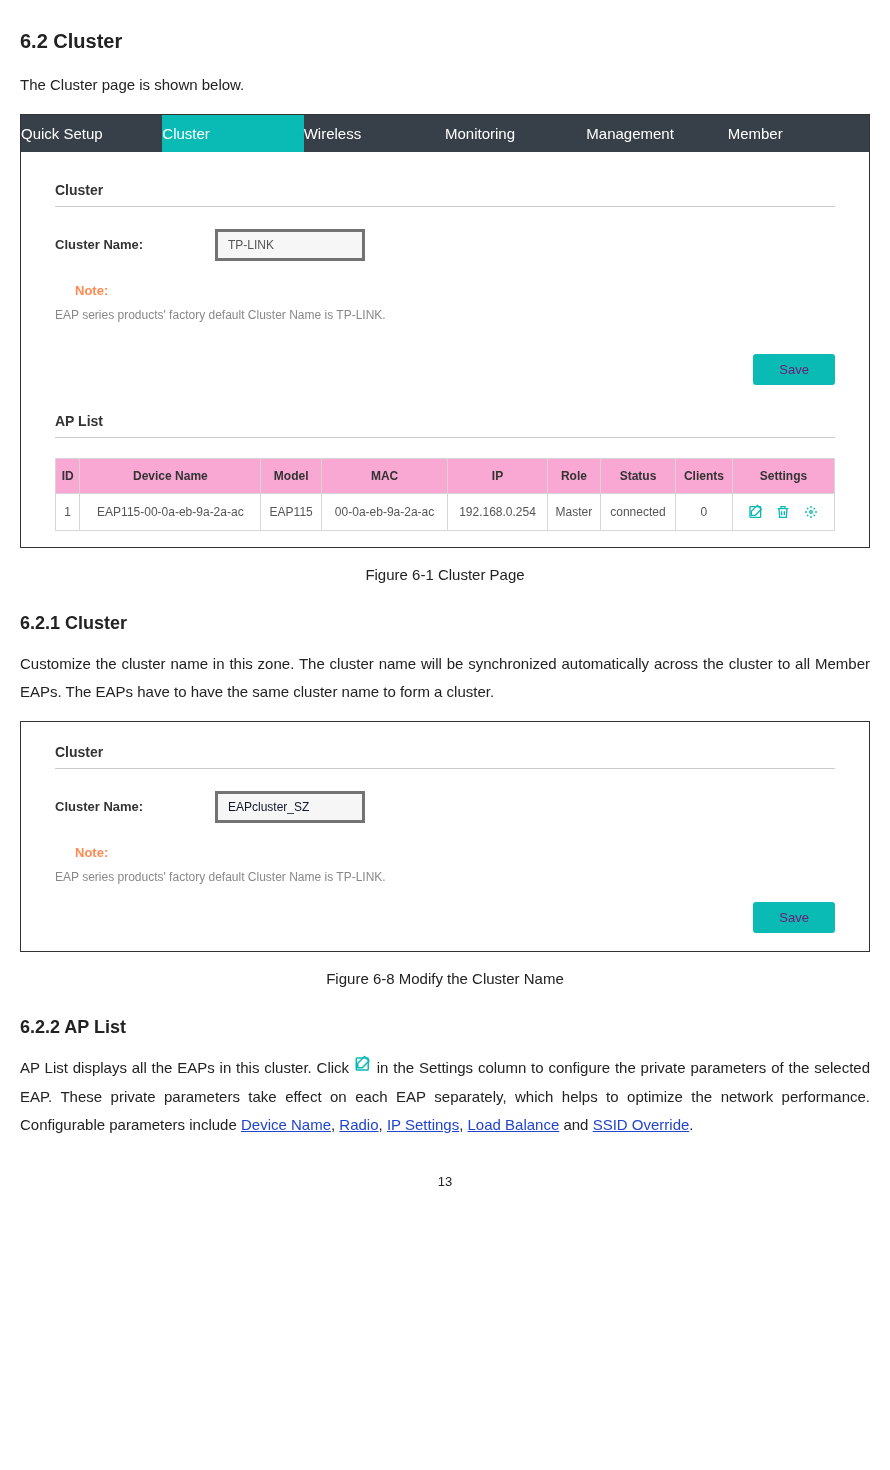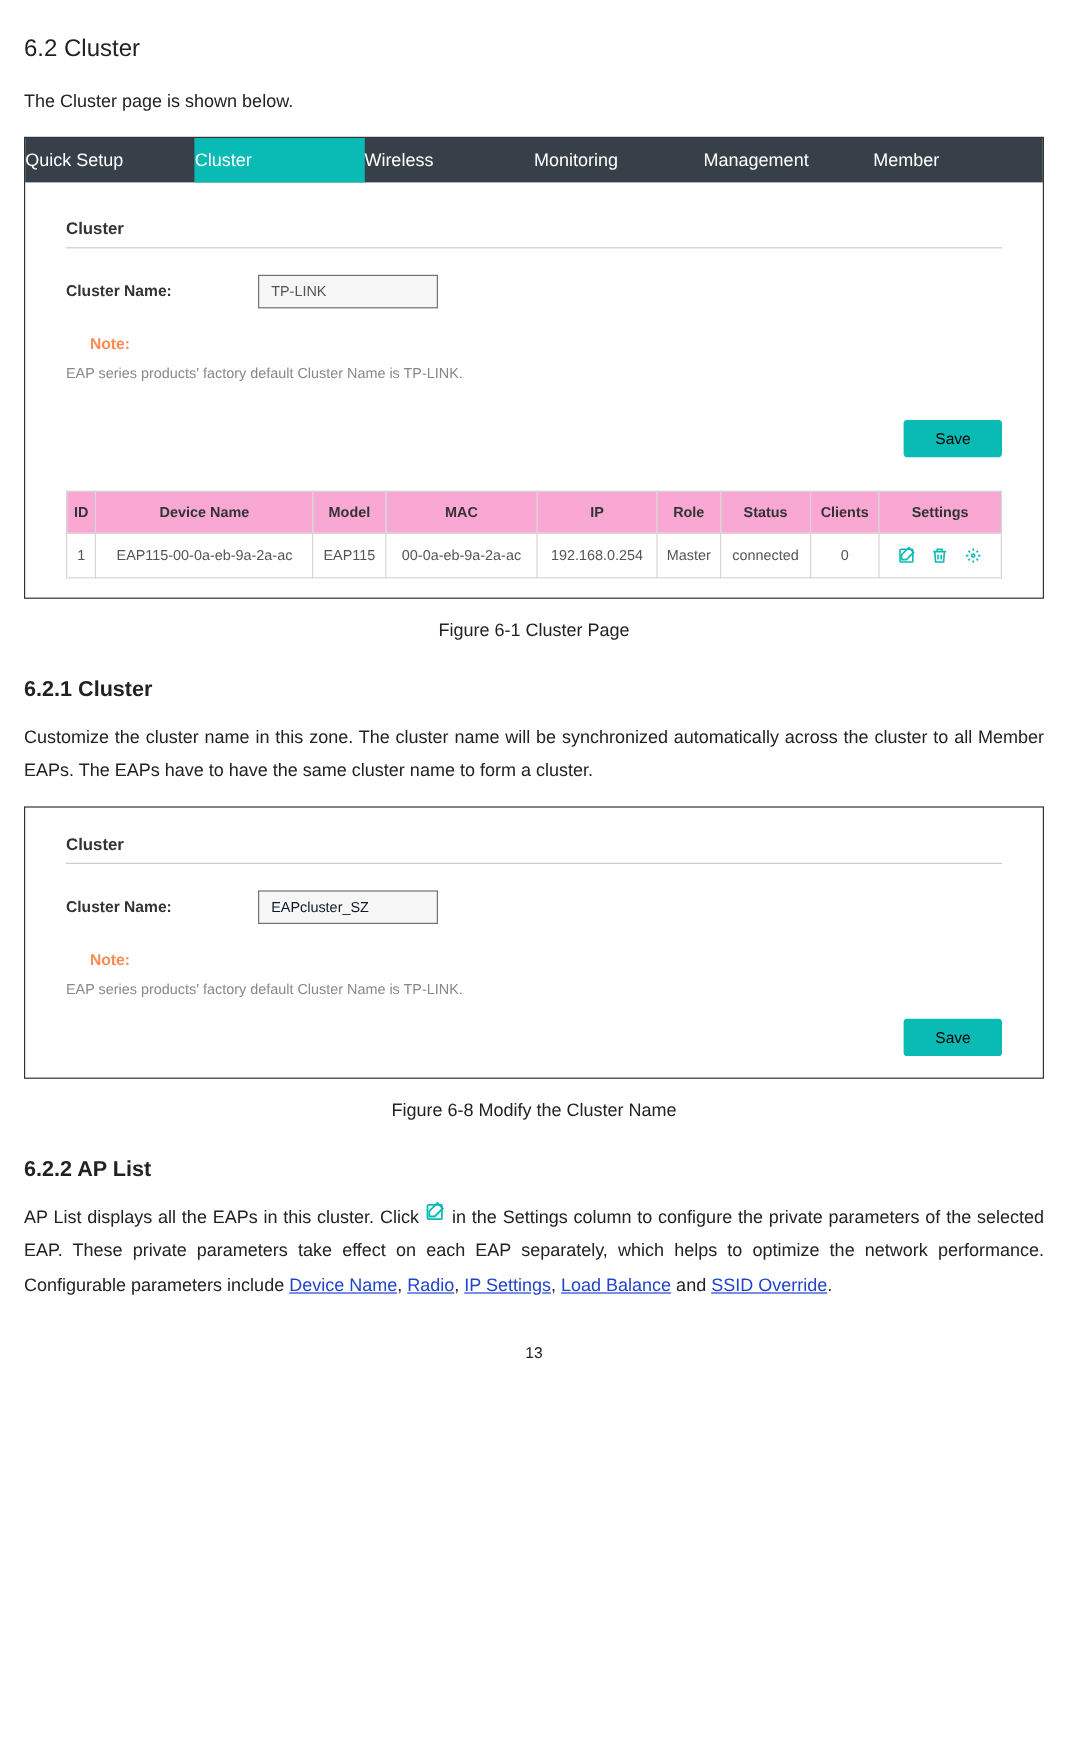--- a/index.html
+++ b/index.html
@@ -4,42 +4,42 @@
 <style>
   * { box-sizing: border-box; }
   body {
     font-family: "Segoe UI", Arial, sans-serif;
     background: #fff;
     margin: 0;
     padding: 30px 20px 20px 20px;
     width: 890px;
     color: #222;
   }
-  h2.section { font-size: 20px; font-weight: normal; margin: 0 0 18px 0; }
+  h2.section { font-size: 20px; font-weight: bold; margin: 0 0 18px 0; }
   h3.subsection { font-size: 18px; font-weight: bold; margin: 30px 0 16px 0; }
   p.body { font-size: 15px; line-height: 1.9; margin: 0 0 14px 0; text-align: justify; }
   p.body.justify-spread { text-align: justify; text-align-last: left; }
   .caption { text-align: center; font-size: 15px; margin: 18px 0 8px 0; }
   .pagenum { text-align: center; font-size: 13px; margin-top: 34px; }
 
   .fig-box { border: 1px solid #333; padding: 0; margin-top: 4px; }
 
   .topnav { display: flex; background:#374049; color:#fff; font-size:15px; }
   .topnav .tab { flex:1; text-align:left; padding:10px 0; }
   .topnav .tab.active { background:#0abab5; font-weight:500; }
 
   .panel { padding: 30px 34px 16px 34px; font-size: 13px; color:#444; }
   .panel-title { font-weight: bold; color:#333; font-size:14px; border-bottom:1px solid #ccc; padding-bottom:8px; margin-bottom:22px; }
   .row { display:flex; align-items:center; margin-bottom:22px; }
   .row .lbl { width:160px; font-weight:bold; color:#333; font-size:13px; }
-  .row .inp { background:#f6f6f6; border:1px solid #737373; color:#555; padding:6px 10px; width:150px; font-size:12px; }
+  .row .inp { background:#f6f6f6; border:3px solid #737373; color:#555; padding:6px 10px; width:150px; font-size:12px; }
   .note-lbl { color:#ff8a52; font-weight:bold; margin-left:20px; margin-bottom:10px; font-size:13px; }
   .note-txt { color:#888; font-size:12px; margin-left:0; margin-bottom:32px; }
   .savebtn-row { text-align:right; margin-bottom:28px; }
-  .savebtn { background:#0abab5; color:#000000; display:inline-block; padding:8px 26px; border-radius:3px; font-size:13px; }
+  .savebtn { background:#0abab5; color:#701a75; display:inline-block; padding:8px 26px; border-radius:3px; font-size:13px; }
   .aplist-title { font-weight:bold; color:#333; font-size:14px; border-bottom:1px solid #ccc; padding-bottom:8px; margin-bottom:20px; }
   .refresh-row { text-align:right; color:#0abab5; font-size:13px; margin-bottom:6px; }
   .refresh-row .ricon { display:inline-flex; align-items:center; justify-content:center; width:16px; height:16px; border-radius:50%; background:#0abab5; color:#fff; font-size:10px; margin-right:4px; position:relative; top:2px; }
 
   table.ap { width:100%; border-collapse:collapse; font-size:12px; color:#555; }
   table.ap th, table.ap td { border:1px solid #d6d6d6; padding:10px 4px; text-align:center; }
   table.ap th { background:#f9a8d4; font-weight:bold; color:#333; font-size:12px; }
   .set-icons svg { width:16px; height:16px; margin:0 4px; vertical-align:middle; }
 
   .panel2 { padding: 22px 34px 14px 34px; font-size: 13px; color:#444; }
@@ -68,20 +68,21 @@
     <div class="panel-title">Cluster</div>
     <div class="row">
       <div class="lbl">Cluster Name:</div>
       <div class="inp">TP-LINK</div>
     </div>
     <div class="note-lbl">Note:</div>
     <div class="note-txt">EAP series products' factory default Cluster Name is TP-LINK.</div>
     <div class="savebtn-row">
       <span class="savebtn">Save</span>
     </div>
+    <div class="aplist-title">AP List</div>
     <table class="ap">
       <thead>
         <tr>
           <th>ID</th>
           <th>Device Name</th>
           <th>Model</th>
           <th>MAC</th>
           <th>IP</th>
           <th>Role</th>
           <th>Status</th>

